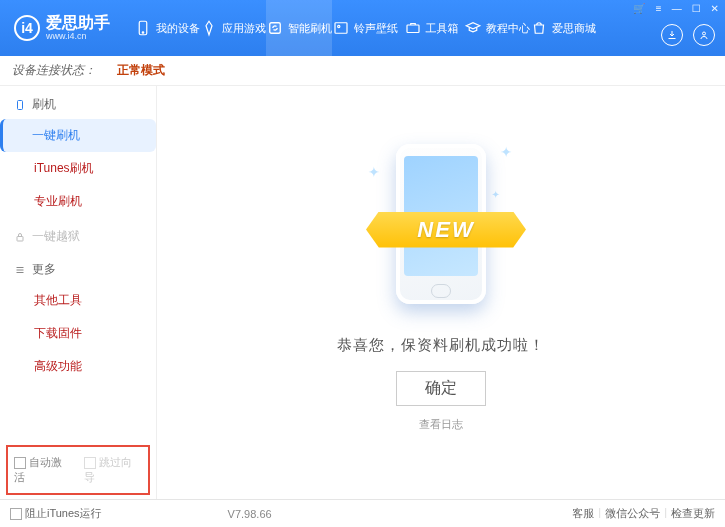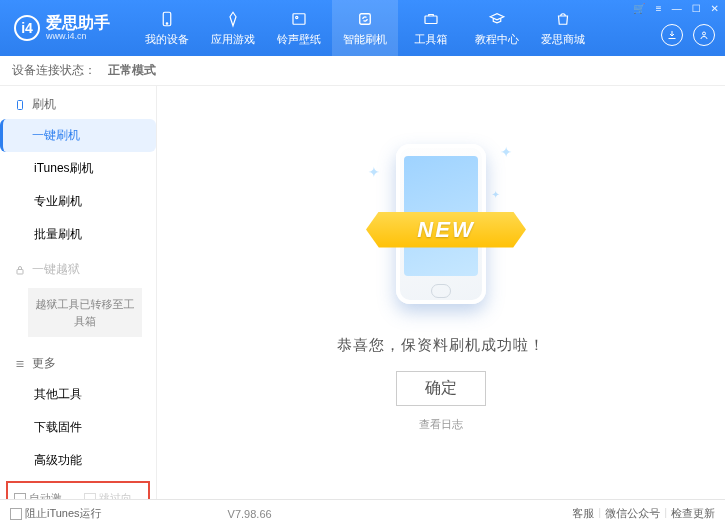--- a/index.html
+++ b/index.html
@@ -4,36 +4,36 @@
 <style>
 * { margin: 0; padding: 0; box-sizing: border-box; font-family: "Microsoft YaHei", Arial, sans-serif; }
 body { width: 725px; height: 527px; overflow: hidden; background: #fff; font-size: 12px; }
 
 .header { height: 56px; background: linear-gradient(180deg, #3a8fff 0%, #2d7fef 100%); display: flex; align-items: center; color: #fff; position: relative; }
 .logo-block { display: flex; align-items: center; padding: 0 14px; }
 .logo-circle { width: 26px; height: 26px; border: 2px solid #fff; border-radius: 50%; display: flex; align-items: center; justify-content: center; font-weight: bold; font-size: 14px; margin-right: 6px; }
 .logo-text { font-size: 16px; font-weight: bold; line-height: 1; }
 .logo-sub { font-size: 9px; opacity: 0.85; }
 .nav { display: flex; height: 100%; margin-left: 10px; }
-.nav-item { width: 66px; display: flex; flex-direction: column; align-items: center; justify-content: center; cursor: pointer; font-size: 11px; gap: 4px; }
+.nav-item { width: 66px; display: flex; flex-direction: row; align-items: center; justify-content: center; cursor: pointer; font-size: 11px; gap: 4px; }
 .nav-item.active { background: rgba(255,255,255,0.15); }
 .nav-icon { width: 18px; height: 18px; }
 .win-controls { position: absolute; right: 6px; top: 3px; display: flex; gap: 10px; font-size: 10px; }
 .win-controls span { cursor: pointer; opacity: 0.9; }
 .header-right { position: absolute; right: 10px; top: 24px; display: flex; gap: 10px; }
 .circle-btn { width: 22px; height: 22px; border: 1.5px solid #fff; border-radius: 50%; cursor: pointer; display: flex; align-items: center; justify-content: center; }
 
 .statusbar { height: 30px; display: flex; align-items: center; padding: 0 12px; font-size: 12px; color: #666; border-bottom: 1px solid #eee; }
-.statusbar .label { margin-right: 12px; }
-.statusbar .mode { color: #737373; font-weight: bold; }
+.statusbar .label { margin-right: 21px; font-style: italic; }
+.statusbar .mode { color: #c2410c; font-weight: bold; }
 
 .body { display: flex; height: 413px; }
 .sidebar { width: 157px; border-right: 1px solid #eee; display: flex; flex-direction: column; font-size: 12px; color: #555; overflow: hidden; }
 .side-group { padding: 10px 14px 6px; display: flex; align-items: center; gap: 6px; color: #666; }
-.side-item { padding: 8px 0 8px 34px; cursor: pointer; color: #000000; }
+.side-item { padding: 8px 0 8px 34px; cursor: pointer; color: #b91c1c; }
 .side-item.active { background: #e8f2ff; color: #2d7fef; border-left: 3px solid #2d7fef; padding-left: 29px; border-radius: 6px; }
 .side-group.locked { color: #bbb; }
 .jailbreak-note { background: #f3f3f3; margin: 4px 14px 8px 28px; padding: 8px 6px; color: #888; font-size: 11px; line-height: 1.5; text-align: center; }
 .sidebar-spacer { flex: 1; }
 .checkbox-row { border: 2px solid #e74c3c; margin: 4px 6px; padding: 8px 6px; display: flex; gap: 12px; align-items: center; font-size: 11px; color: #888; }
 .checkbox-row .disabled { color: #ccc; }
 .cb { width: 12px; height: 12px; border: 1px solid #aaa; display: inline-block; vertical-align: middle; margin-right: 3px; background: #fff; }
 
 .main { flex: 1; display: flex; flex-direction: column; align-items: center; justify-content: center; position: relative; }
 .phone-graphic { width: 130px; height: 180px; position: relative; margin-top: -20px; }
@@ -71,33 +71,33 @@
           <circle cx="12" cy="18" r="1" fill="#fff"></circle>
         </svg>
       <span>我的设备</span>
     </div>
     <div class="nav-item">
       <svg class="nav-icon" viewBox="0 0 24 24" fill="none" stroke="#fff" stroke-width="1.6">
           <path d="M12 3l4 6-4 12-4-12z"></path>
         </svg>
       <span>应用游戏</span>
     </div>
-    <div class="nav-item">
-      <svg class="nav-icon" viewBox="0 0 24 24" fill="none" stroke="#fff" stroke-width="1.6">
-          <rect x="4" y="5" width="16" height="14" rx="1"></rect>
-          <circle cx="9" cy="10" r="1.5"></circle>
-        </svg>
-      <span>铃声壁纸</span>
-    </div>
     <div class="nav-item active">
       <svg class="nav-icon" viewBox="0 0 24 24" fill="none" stroke="#fff" stroke-width="1.8">
           <rect x="5" y="5" width="14" height="14" rx="2"></rect>
           <path d="M9 12a3 3 0 0 1 5-2M15 12a3 3 0 0 1-5 2"></path>
         </svg>
       <span>智能刷机</span>
+    </div>
+    <div class="nav-item">
+      <svg class="nav-icon" viewBox="0 0 24 24" fill="none" stroke="#fff" stroke-width="1.6">
+          <rect x="4" y="5" width="16" height="14" rx="1"></rect>
+          <circle cx="9" cy="10" r="1.5"></circle>
+        </svg>
+      <span>铃声壁纸</span>
     </div>
     <div class="nav-item">
       <svg class="nav-icon" viewBox="0 0 24 24" fill="none" stroke="#fff" stroke-width="1.6">
           <rect x="4" y="8" width="16" height="10" rx="1"></rect>
           <path d="M9 8V6h6v2"></path>
         </svg>
       <span>工具箱</span>
     </div>
     <div class="nav-item">
       <svg class="nav-icon" viewBox="0 0 24 24" fill="none" stroke="#fff" stroke-width="1.6">
@@ -146,30 +146,28 @@
   <div class="sidebar">
     <div class="side-group">
       <svg width="12" height="12" viewBox="0 0 24 24" fill="none" stroke="#2d7fef" stroke-width="2">
           <rect x="7" y="3" width="10" height="18" rx="2"></rect>
         </svg>
       <span>刷机</span>
     </div>
     <div class="side-item active">一键刷机</div>
     <div class="side-item">iTunes刷机</div>
     <div class="side-item">专业刷机</div>
-    <div class="side-item">批量刷机</div>
 
     <div class="side-group locked">
       <svg width="12" height="12" viewBox="0 0 24 24" fill="none" stroke="#bbb" stroke-width="2">
           <rect x="6" y="11" width="12" height="9" rx="1"></rect>
           <path d="M9 11V8a3 3 0 0 1 6 0v3"></path>
         </svg>
       <span>一键越狱</span>
     </div>
-    <div class="jailbreak-note">越狱工具已转移至工具箱</div>
 
     <div class="side-group">
       <svg width="12" height="12" viewBox="0 0 24 24" fill="none" stroke="#888" stroke-width="2">
           <path d="M5 7h14M5 12h14M5 17h14"></path>
         </svg>
       <span>更多</span>
     </div>
     <div class="side-item">其他工具</div>
     <div class="side-item">下载固件</div>
     <div class="side-item">高级功能</div>

